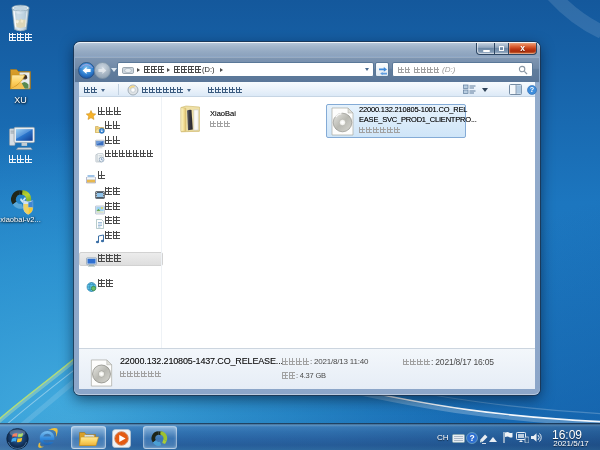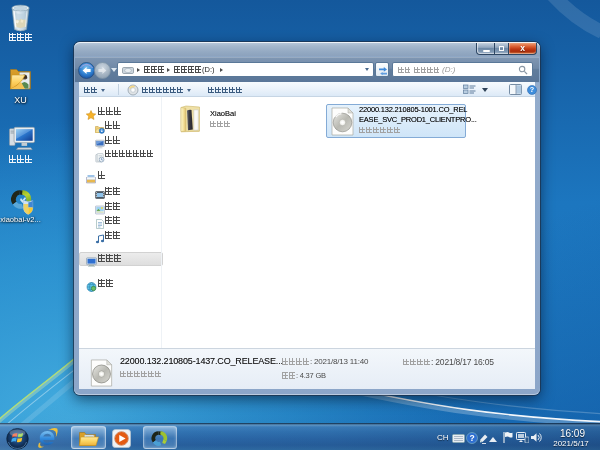--- a/index.html
+++ b/index.html
@@ -508,13 +508,13 @@
 <svg class="a" style="left:516px;top:432px" width="13" height="11" viewBox="0 0 13 11">
     <rect x="0.5" y="0.5" width="9" height="7" rx="0.8" fill="none" stroke="#e8eef4" stroke-width="1"></rect>
     <rect x="2" y="2" width="6" height="4" fill="#bcd"></rect>
     <path d="M3.5 9.5 L6.5 9.5 M5 7.5 L5 9.5" stroke="#e8eef4" stroke-width="1"></path>
     <rect x="9" y="5" width="4" height="6" rx="0.8" fill="#2c5a8c" stroke="#e8eef4" stroke-width="0.7"></rect>
   </svg>
 <svg class="a" style="left:530px;top:432px" width="12" height="11" viewBox="0 0 12 11">
     <path d="M1 4 L3.5 4 L6.5 1.2 L6.5 9.8 L3.5 7 L1 7 Z" fill="#e8eef4"></path>
     <path d="M8 3 A3.5 3.5 0 0 1 8 8 M9.5 1.5 A5.5 5.5 0 0 1 9.5 9.5" stroke="#e8eef4" stroke-width="1" fill="none"></path>
   </svg>
-<div class="a" style="left:540px;top:428px;width:45px;color:#fff;font-size:10px;text-align:right;text-shadow:0 1px 1px rgba(0,0,0,.6)">16:09</div>
+<div class="a" style="left:552px;top:428px;width:45px;color:#fff;font-size:12px;text-align:left;text-shadow:0 1px 1px rgba(0,0,0,.6)">16:09</div>
 <div class="a" style="left:546px;top:439px;width:50px;color:#fff;font-size:8px;text-align:center;text-shadow:0 1px 1px rgba(0,0,0,.6)">2021/5/17</div>
 </body></html>

